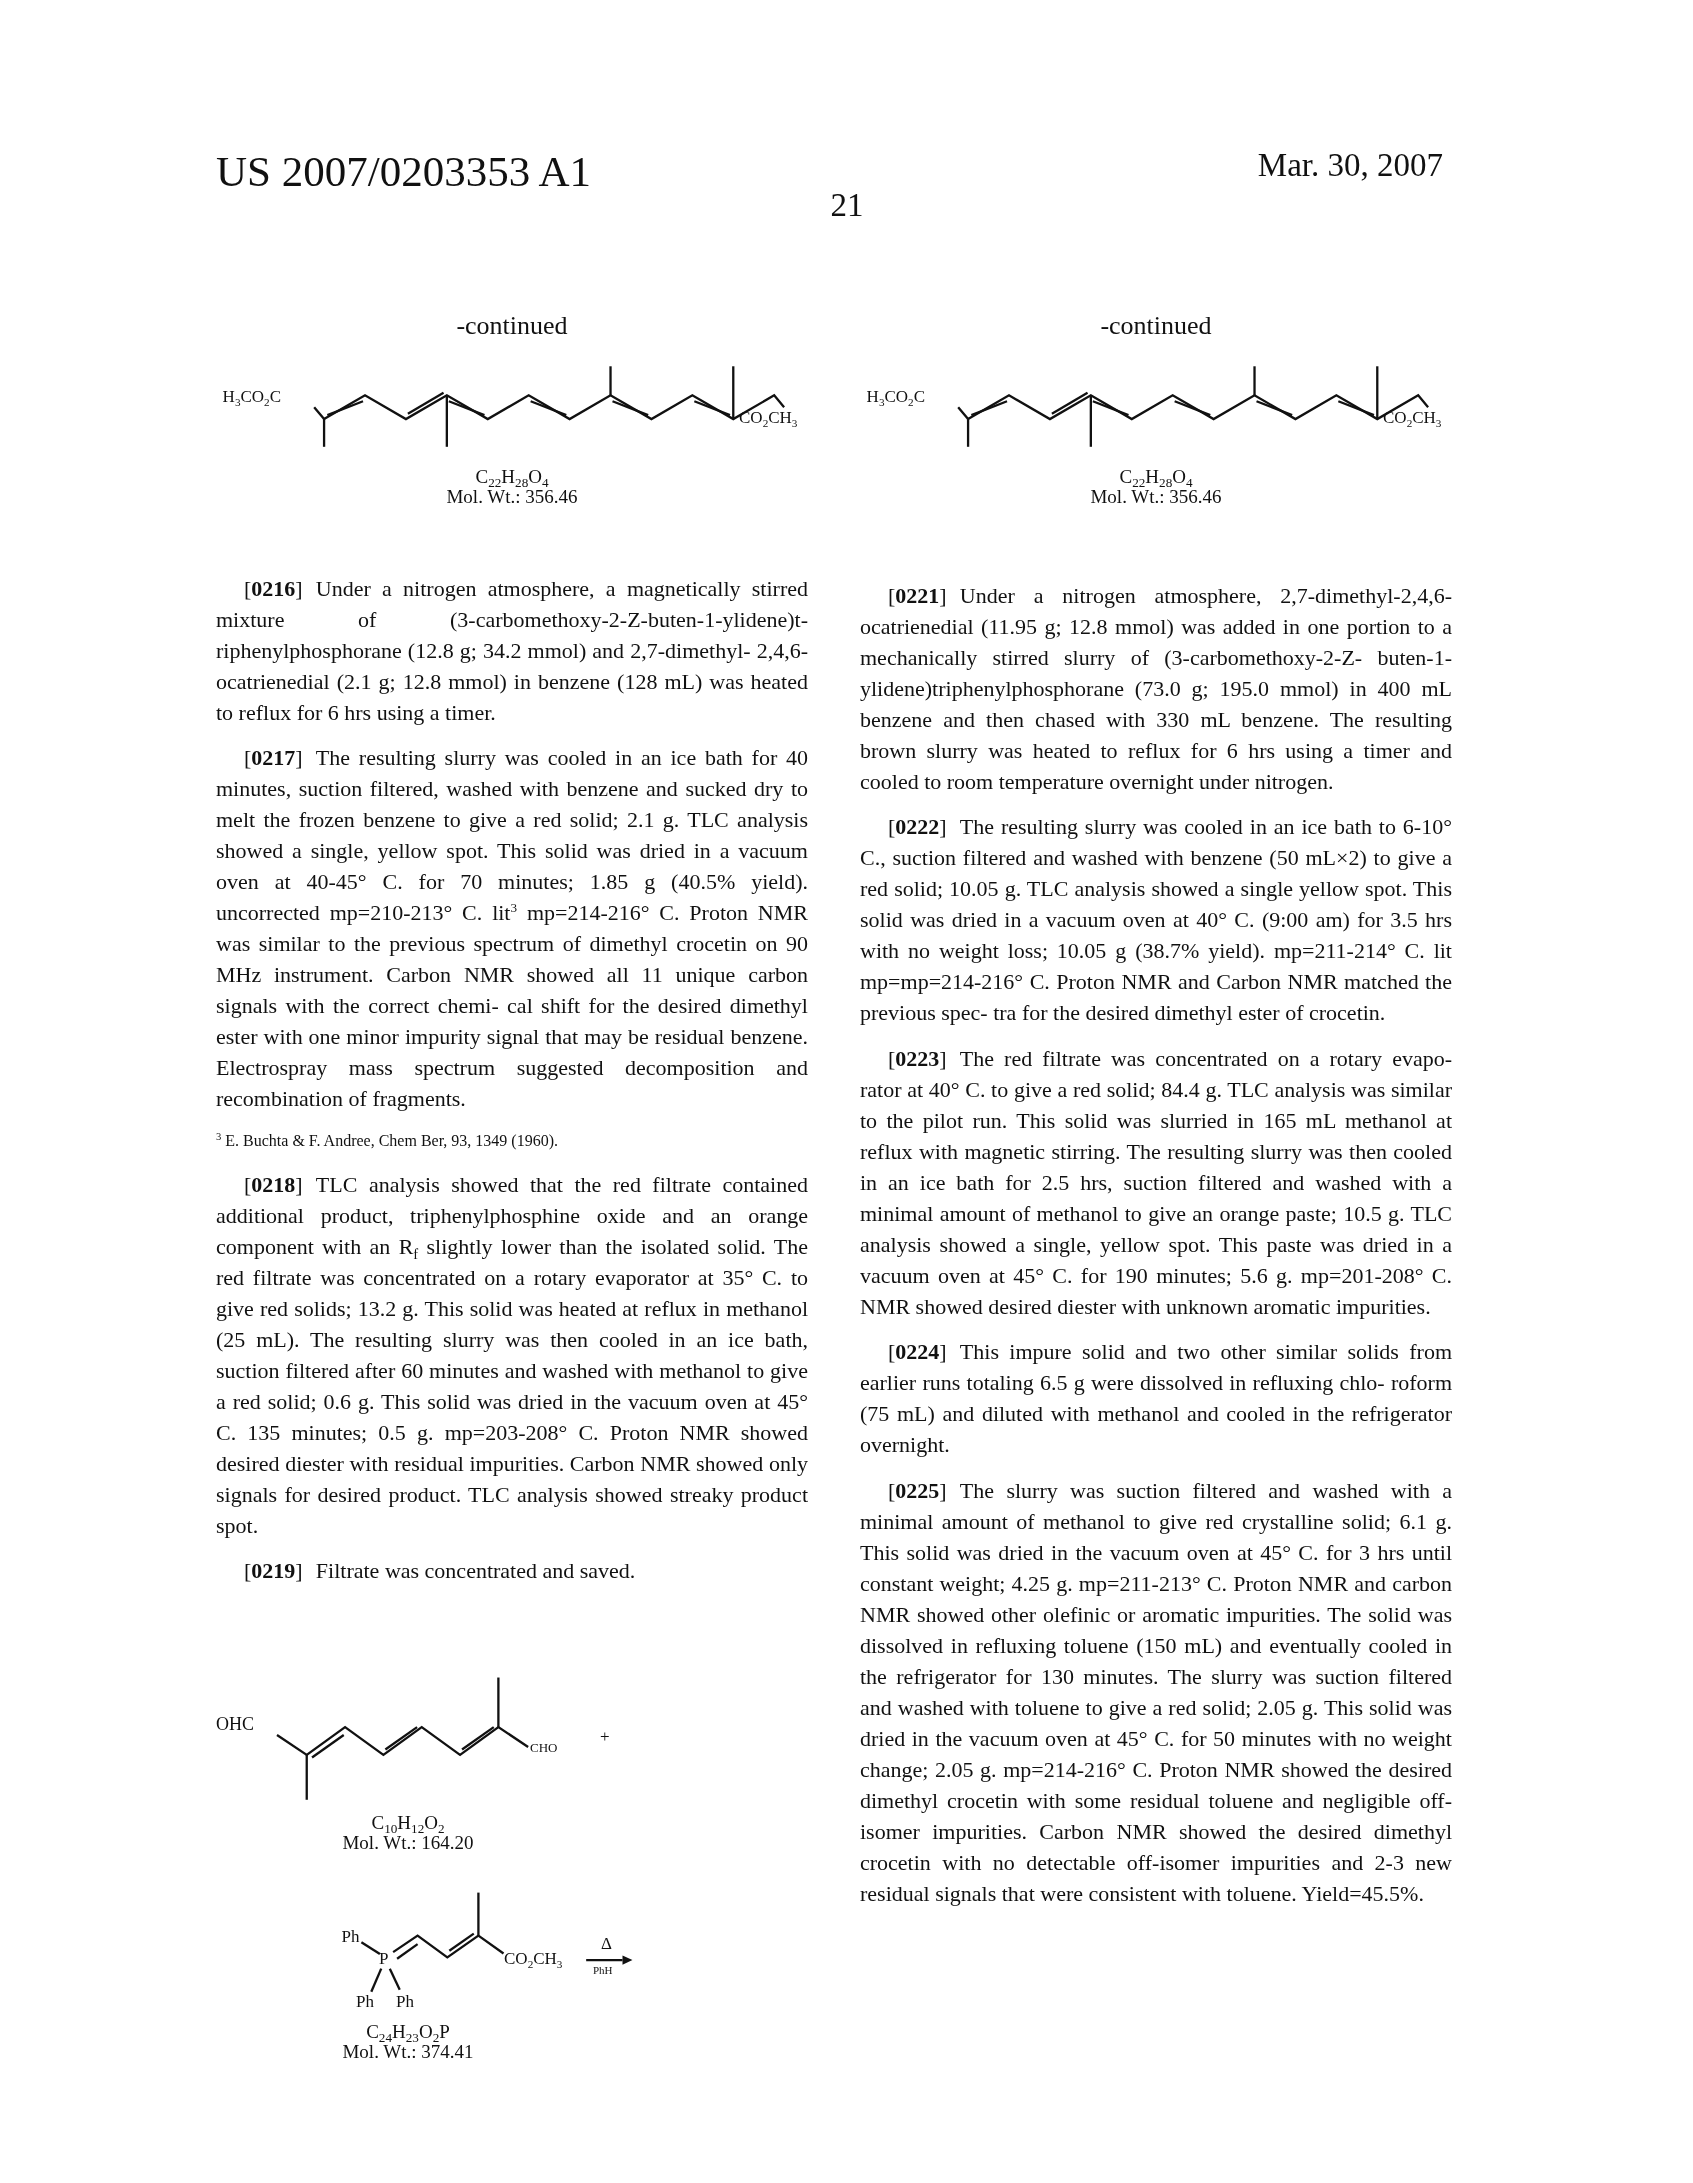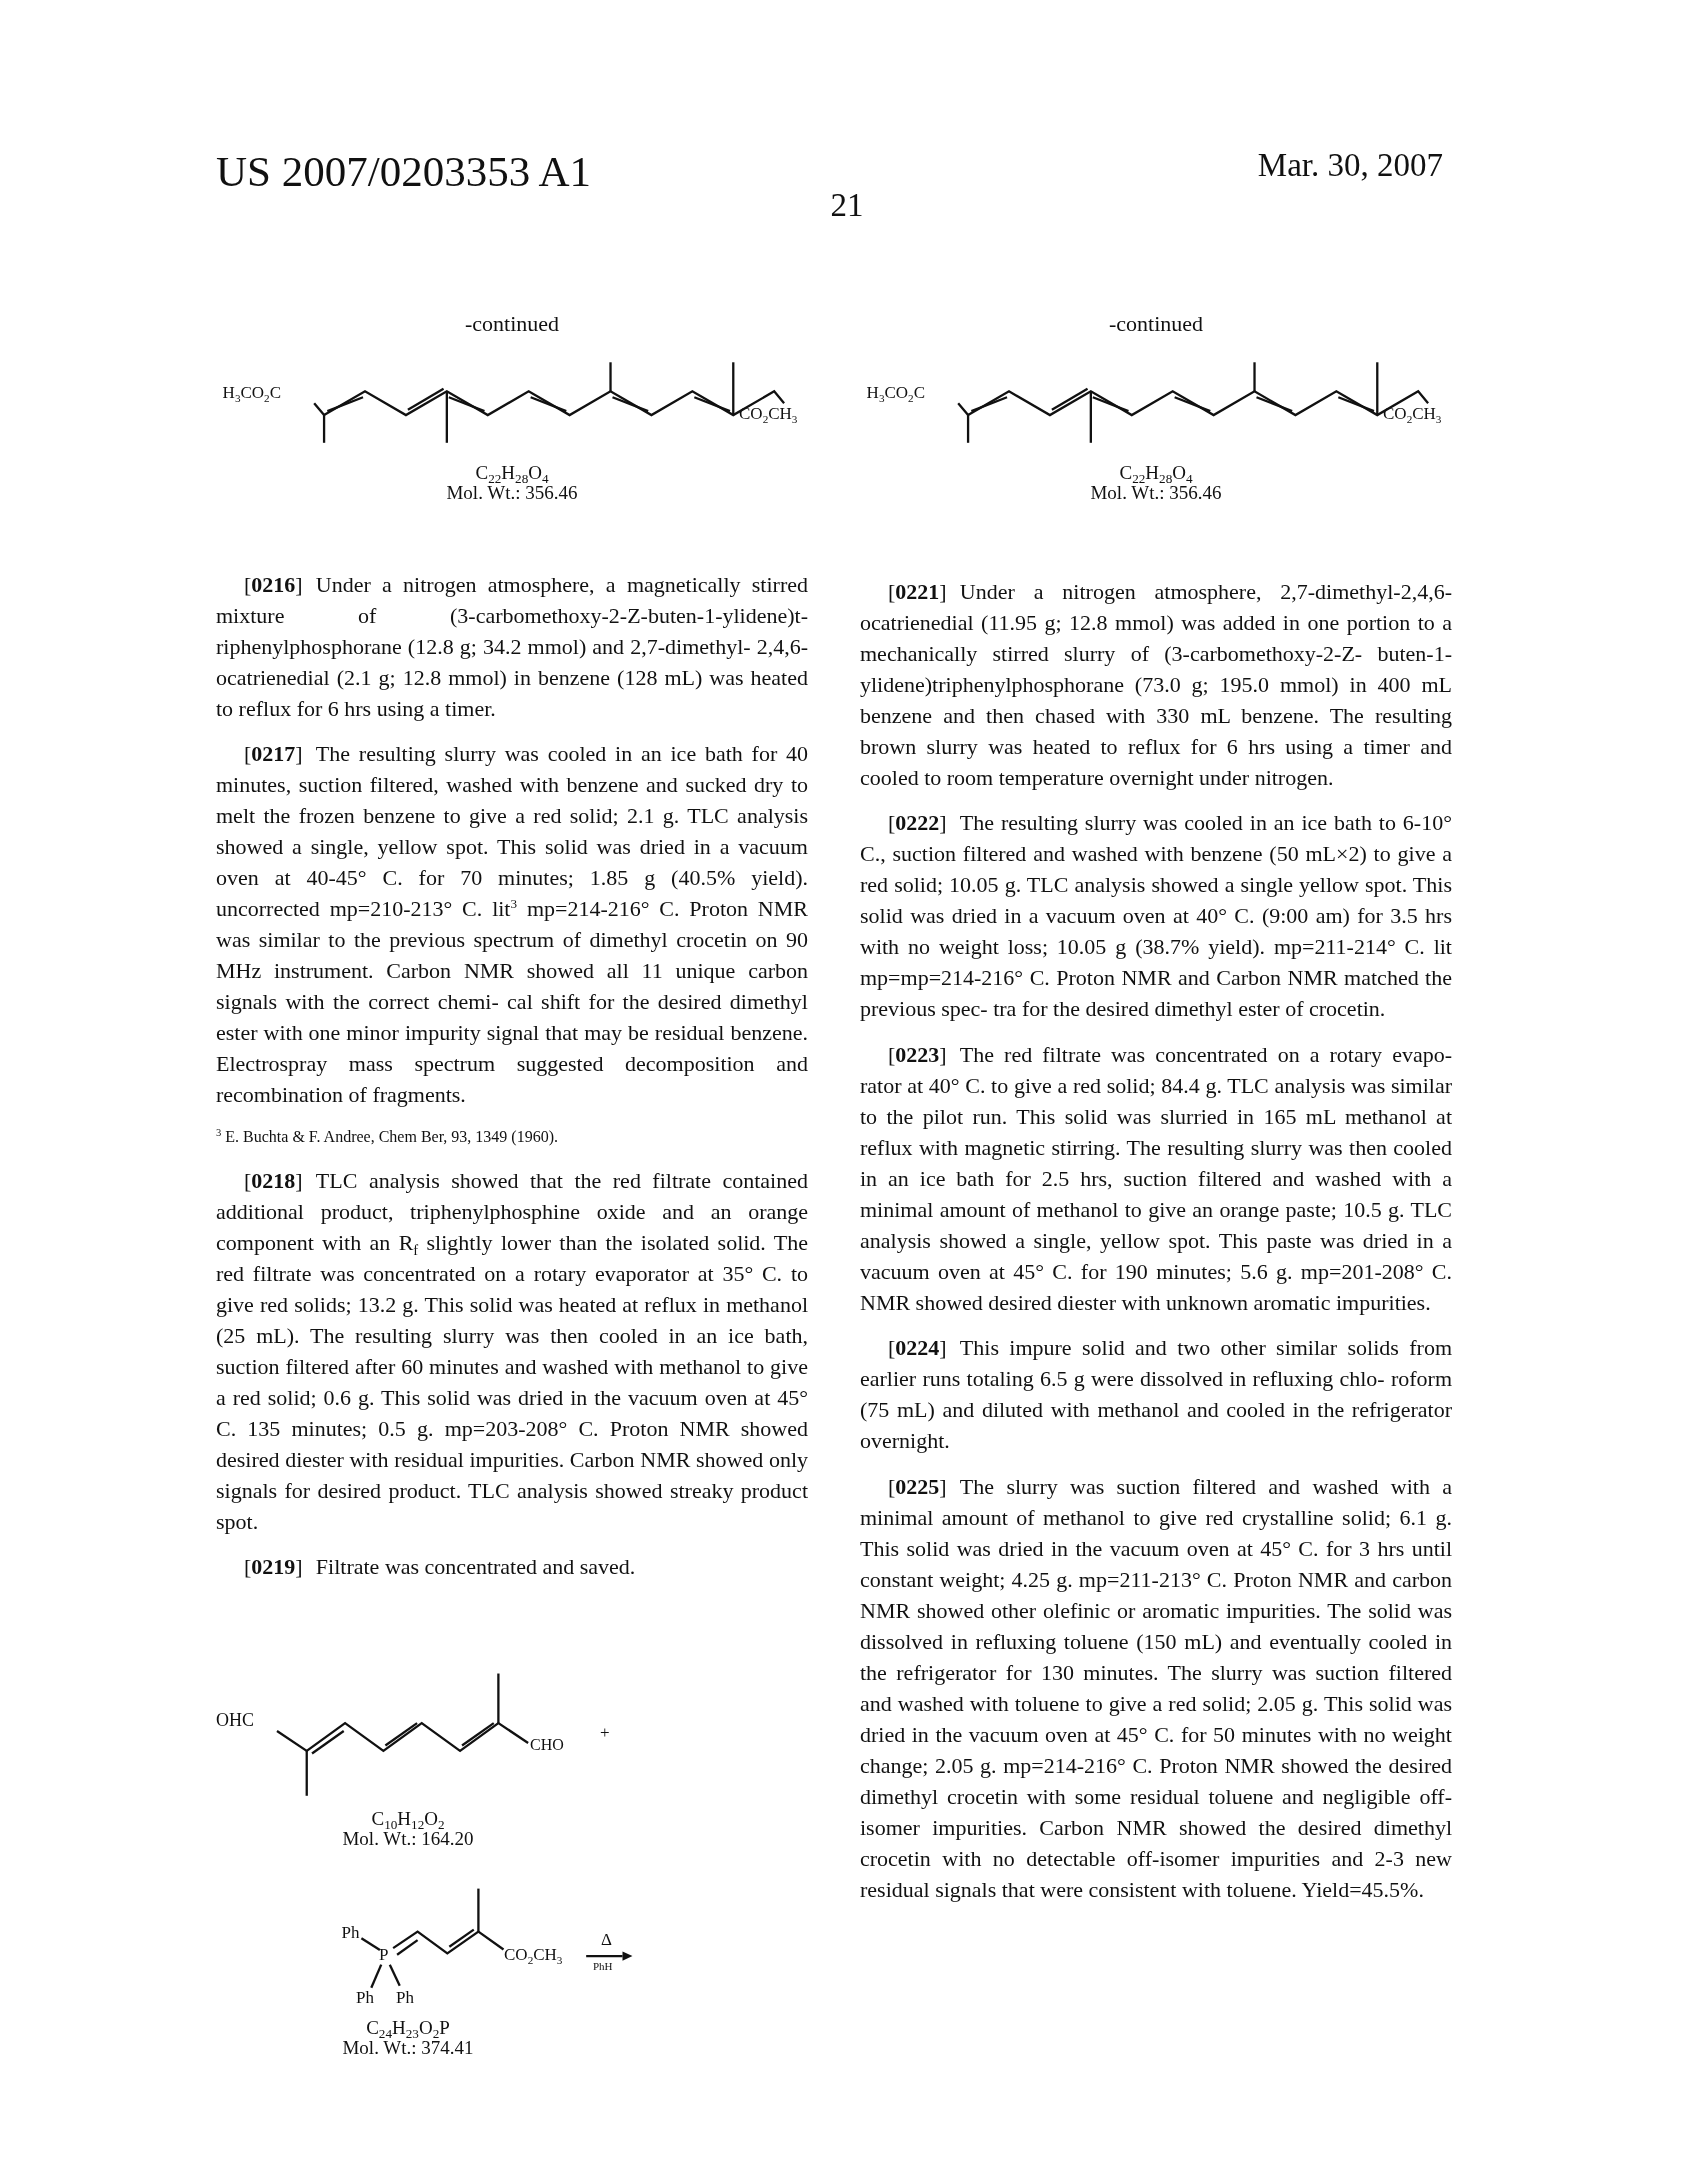--- a/index.html
+++ b/index.html
@@ -4,21 +4,21 @@
 <style>
   html, body { margin:0; padding:0; background:#ffffff; }
   body { width:1694px; height:2183px; position:relative; overflow:hidden;
          font-family:"Liberation Serif", "DejaVu Serif", serif; color:#111; }
   .hdr-left { position:absolute; left:216px; top:147px; font-size:43px; letter-spacing:0px; }
   .hdr-right { position:absolute; right:251px; top:147px; font-size:33px; }
   .page-num { position:absolute; left:0; right:0; top:187px; text-align:center; font-size:33px; }
   .col { position:absolute; top:311px; width:592px; }
   .col.left { left:216px; }
   .col.right { left:860px; }
-  .cont { text-align:center; font-size:22px; margin-bottom:20px; }
+  .cont { text-align:center; font-size:26px; margin-bottom:20px; }
   .struct { display:block; margin:0 auto; }
   .formula { text-align:center; font-size:19px; line-height:20px; }
   .formula sub { font-size:13.2px; vertical-align:-4px; line-height:0; }
   .para { font-size:22px; line-height:31px; text-align:justify; margin:0 0 14.6px 0; hyphens:manual; }
   .pnum { font-weight:bold; margin-right:13.2px;margin-left:28px; }
   .pnum-br { font-weight:normal; }
   .foot { font-size:16px; line-height:21px; margin:-2.6px 0 17px 0; }
   .foot sup { font-size:10.6px; }
   sup.ref { font-size:13.2px; line-height:0; }
   sub.rf { font-size:14.6px; line-height:0; }
@@ -84,21 +84,21 @@
       <g stroke="#111" stroke-width="3.5" fill="none">
         <polyline points="92,112 137,142 195,100 253,142 311,100 369,142 427,100 472,130"></polyline>
         <line x1="145" y1="146" x2="193" y2="112"></line>
         <line x1="256" y1="134" x2="304" y2="100"></line>
         <line x1="372" y1="134" x2="420" y2="100"></line>
         <line x1="137" y1="142" x2="137" y2="210"></line>
         <line x1="427" y1="100" x2="427" y2="25"></line>
       </g>
     </svg>
     <div style="position:absolute;left:0;top:53px;font-size:18px;">OHC</div>
-    <div style="position:absolute;left:314px;top:79px;font-size:16px;">CHO</div>
+    <div style="position:absolute;left:314px;top:79px;font-size:13px;">CHO</div>
     <div style="position:absolute;left:384px;top:66px;font-size:17px;">+</div>
   </div>
   <div style="width:384px;">
     <div class="formula">C<sub>10</sub>H<sub>12</sub>O<sub>2</sub></div>
     <div class="formula">Mol. Wt.: 164.20</div>
   </div>
 
   <div style="height:33px"></div>
 
   <div style="position:relative;height:119px;margin-left:99px;">

